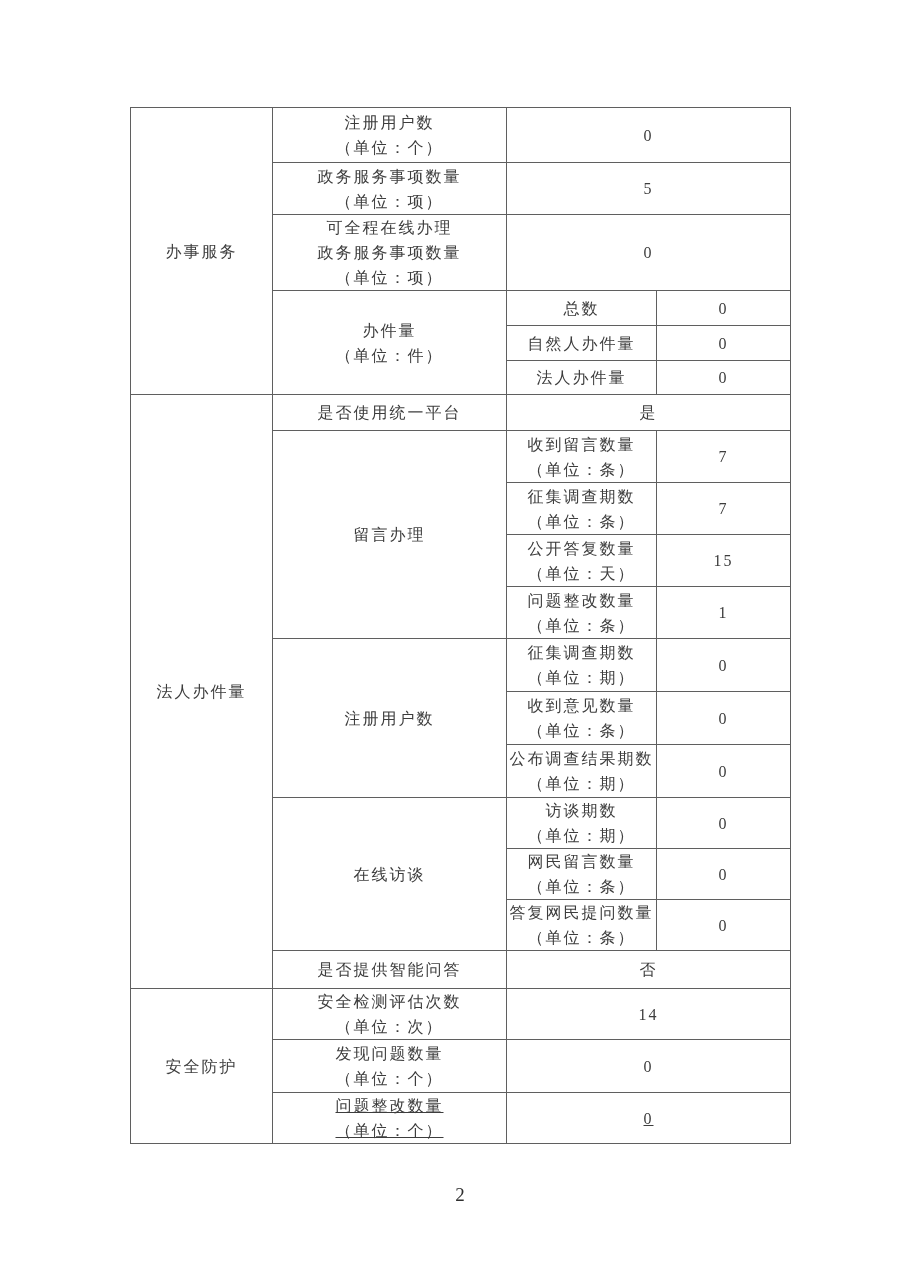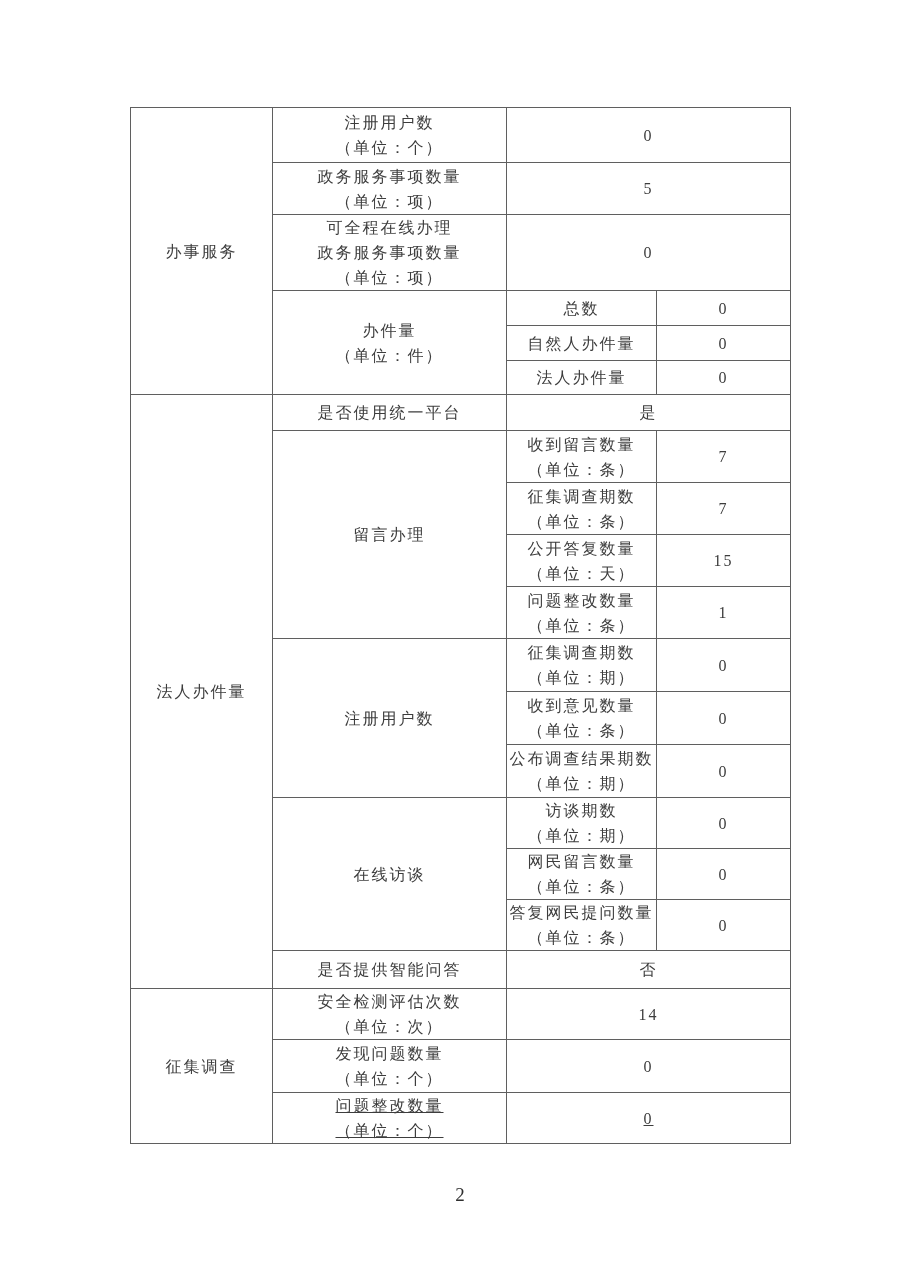--- a/index.html
+++ b/index.html
@@ -194,21 +194,21 @@
         </td>
         <td class="val">0</td>
       </tr>
       <tr class="r38">
         <td class="lbl">是否提供智能问答</td>
         <td class="val-cn" colspan="2">否</td>
       </tr>
 
       <tr class="r49">
         <td class="cat" rowspan="3">
-          <div>征集调查</div>
+          <div>安全防护</div>
         </td>
         <td class="lbl">
           <div>安全检测评估次数</div>
           <div>（单位：次）</div>
         </td>
         <td class="val" colspan="2">14</td>
       </tr>
       <tr class="r53">
         <td class="lbl">
           <div>发现问题数量</div>

